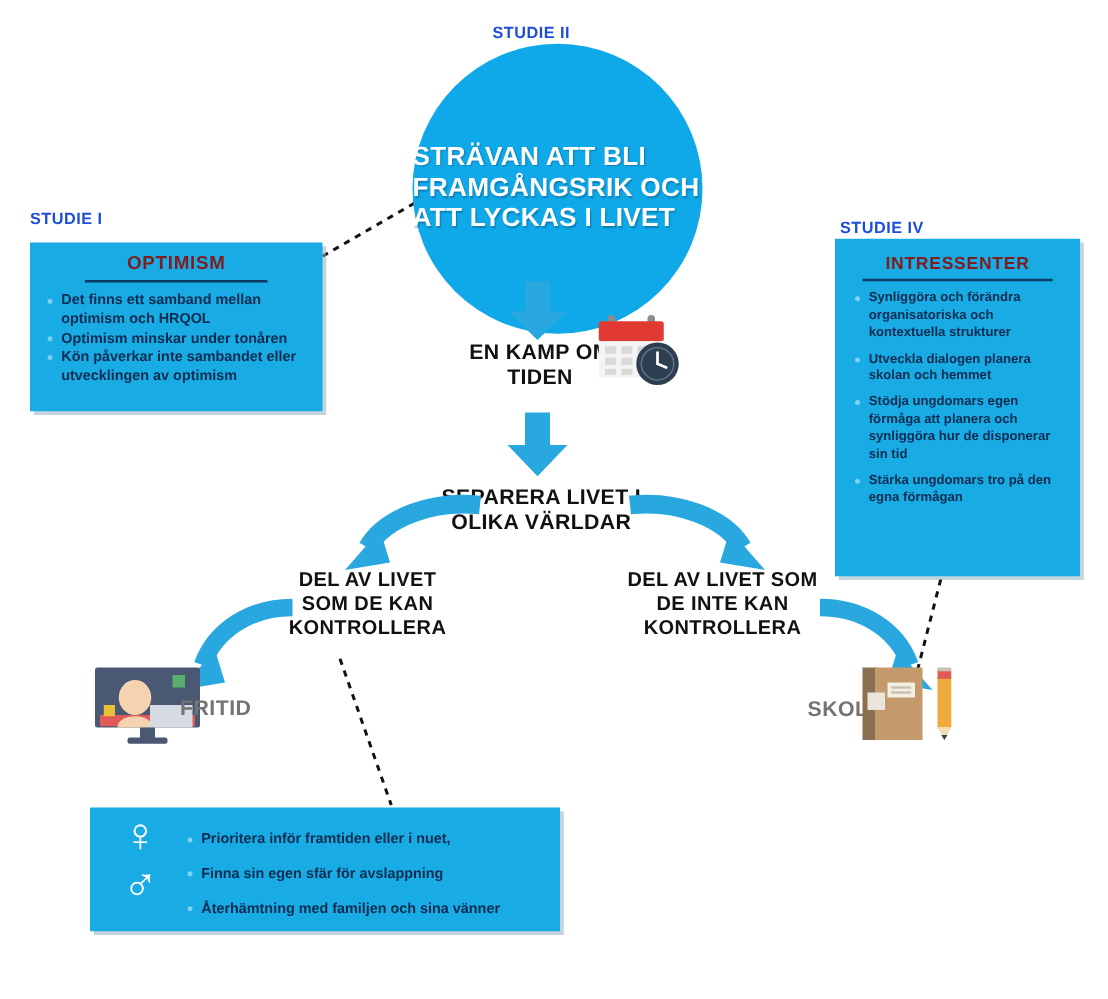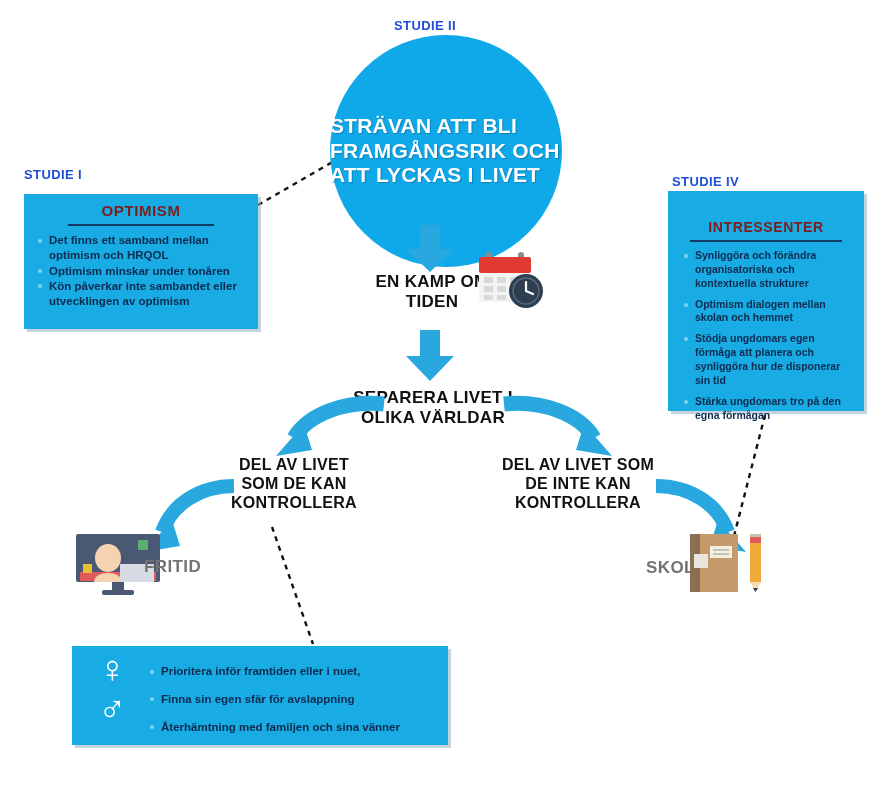--- a/index.html
+++ b/index.html
@@ -181,26 +181,26 @@
     <div class="box-title" style="font-size:15px;">OPTIMISM</div>
     <div class="box-rule" style="width:146px;"></div>
     <ul class="bullets" style="font-size:11.5px;line-height:1.33;">
       <li>Det finns ett samband mellan optimism och HRQOL</li>
       <li>Optimism minskar under tonåren</li>
       <li>Kön påverkar inte sambandet eller utvecklingen av optimism</li>
     </ul>
   </div>
 
   <div class="abs study-label" style="left:672px;top:174px;">STUDIE  IV</div>
-  <div class="abs info-box" style="left:668px;top:191px;width:196px;height:220px;padding:28px 14px;">
+  <div class="abs info-box" style="left:668px;top:191px;width:196px;height:270px;padding:11px 14px;">
     <div class="box-title" style="font-size:14px;">INTRESSENTER</div>
     <div class="box-rule" style="width:152px;"></div>
     <ul class="bullets" style="font-size:10.5px;line-height:1.32;">
       <li style="margin-bottom:7px;">Synliggöra och förändra organisatoriska och kontextuella strukturer</li>
-      <li style="margin-bottom:7px;">Optimism dialogen mellan skolan och hemmet</li>
+      <li style="margin-bottom:7px;">Utveckla dialogen planera skolan och hemmet</li>
       <li style="margin-bottom:7px;">Stödja ungdomars egen förmåga att planera och synliggöra hur de disponerar sin tid</li>
       <li>Stärka ungdomars tro på den egna förmågan</li>
     </ul>
   </div>
 
   <div class="abs study-label" style="left:72px;top:644px;">STUDIE III</div>
   <div class="abs info-box" style="left:72px;top:646px;width:376px;height:99px;">
     <div class="abs" style="left:26px;top:4px;color:#ffffff;font-size:38px;line-height:1;">♀</div>
     <div class="abs" style="left:26px;top:44px;color:#ffffff;font-size:38px;line-height:1;">♂</div>
     <ul class="bullets" style="font-size:11.5px;line-height:1.3;position:absolute;left:76px;top:18px;width:286px;">

